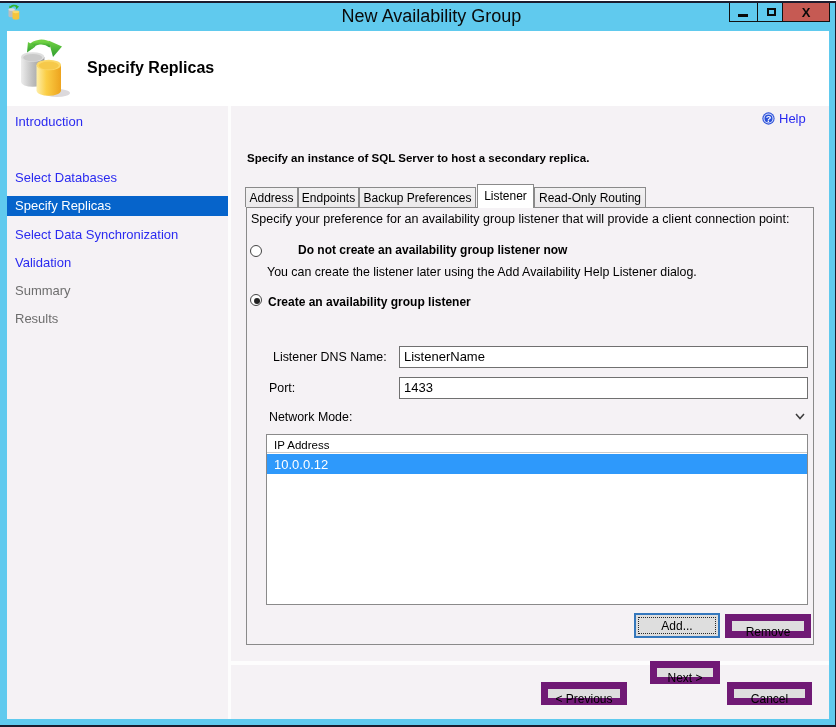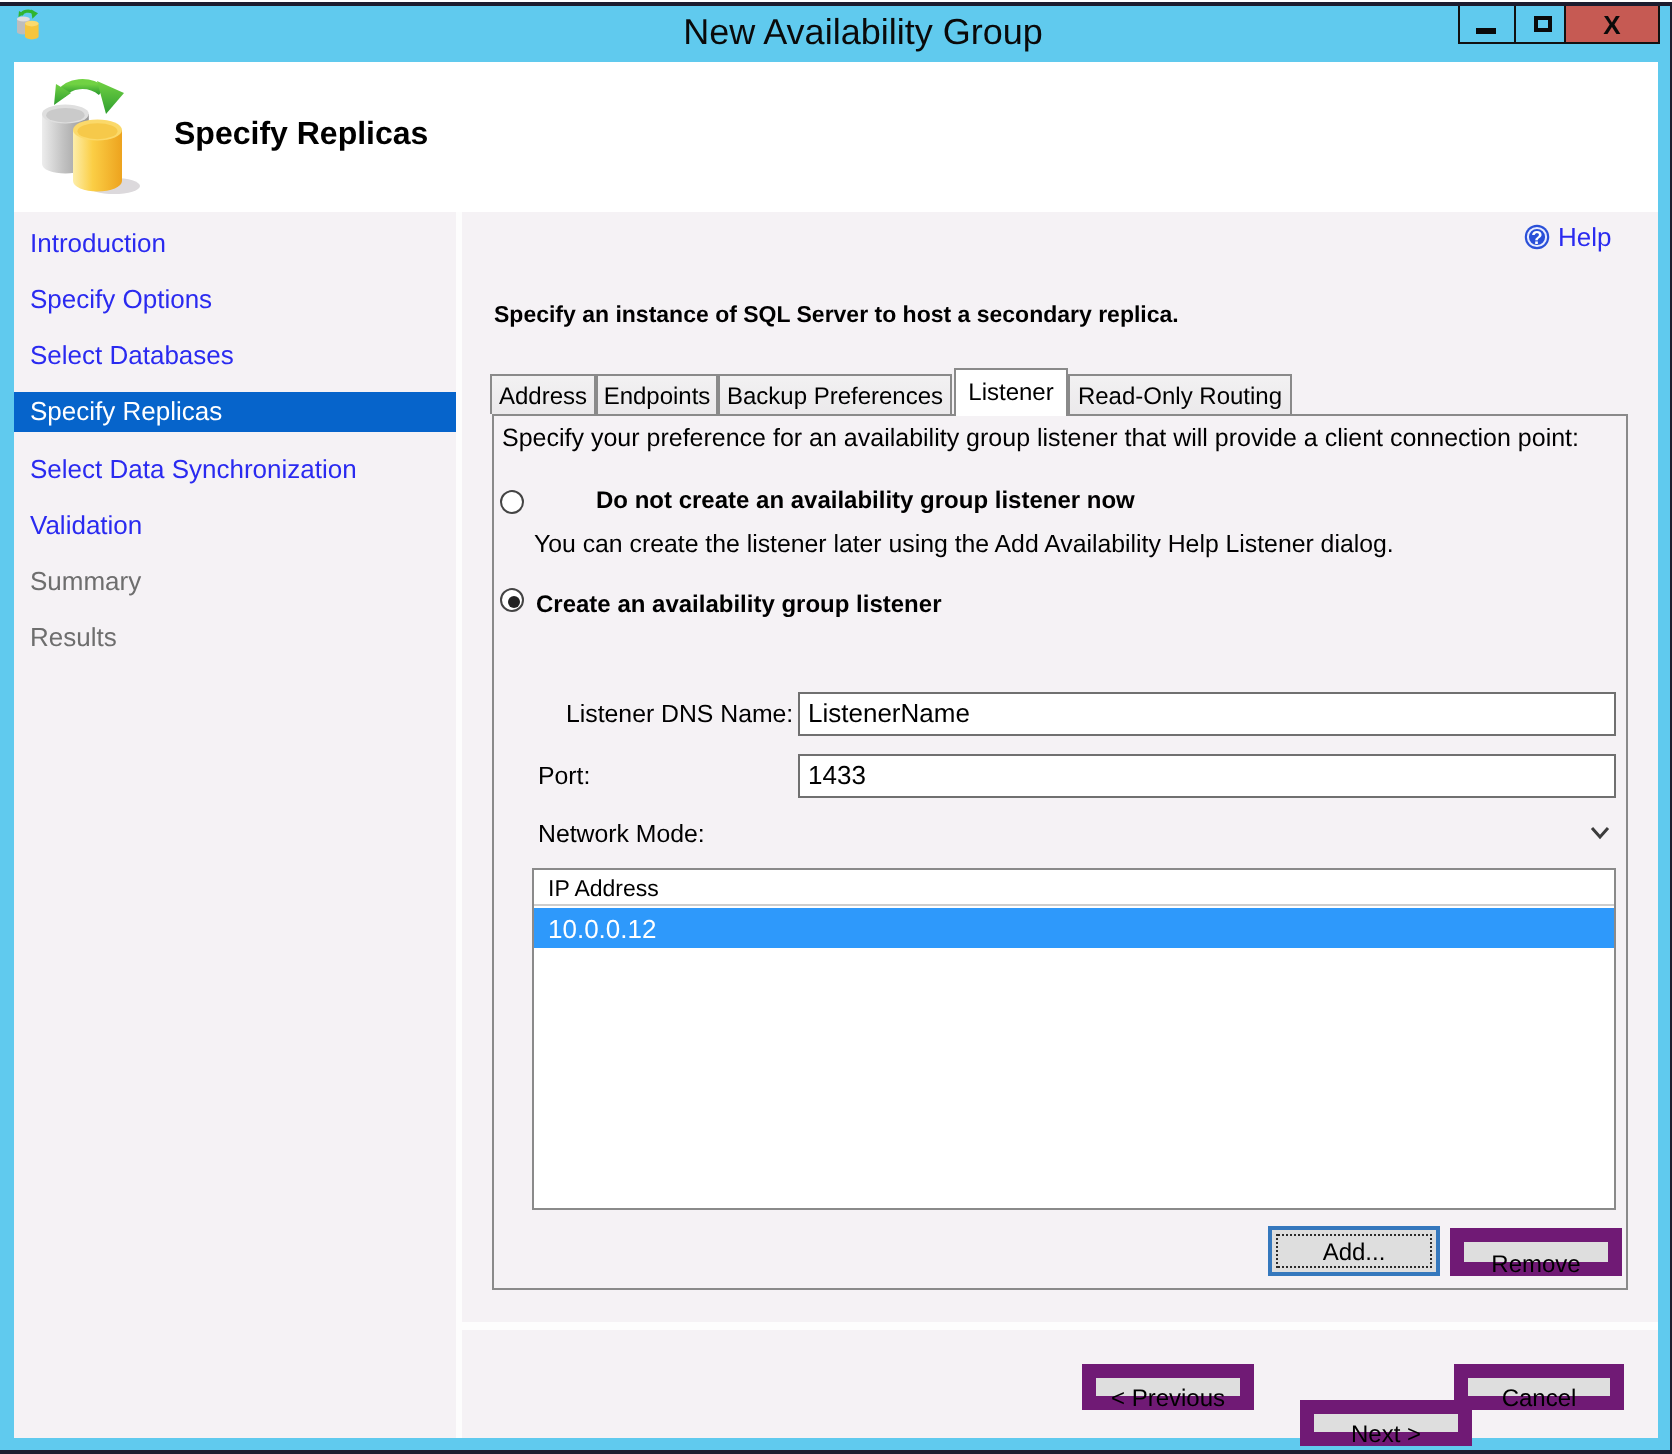--- a/index.html
+++ b/index.html
@@ -104,21 +104,20 @@
     <path d="M10.5 10 C14.5 4.5 24 3 31 8.5" stroke="url(#ag)" stroke-width="5" fill="none"></path>
     <polygon points="7,15.5 8,5 15.5,9.5" fill="url(#ag)"></polygon>
     <polygon points="28.5,3.5 42,9.5 33,20" fill="url(#ag)"></polygon>
   </svg>
   <div class="abs" id="hdrtitle">Specify Replicas</div>
 
   <div class="abs" id="vsep"></div>
   <div class="abs" id="hsep"></div>
 
   <div class="abs nav" style="top:77px;">Introduction</div>
-  <div class="abs nav" style="top:105px;">Specify Options</div>
   <div class="abs nav" style="top:133px;">Select Databases</div>
   <div class="abs" id="navsel"></div>
   <div class="abs" id="navseltext">Specify Replicas</div>
   <div class="abs nav" style="top:190px;">Select Data Synchronization</div>
   <div class="abs nav" style="top:218px;">Validation</div>
   <div class="abs nav gray" style="top:246px;">Summary</div>
   <div class="abs nav gray" style="top:274px;">Results</div>
 
   <svg class="abs" id="helpicon" viewBox="0 0 14 14">
     <circle cx="7" cy="7" r="6.6" fill="#2a50d8"></circle>
@@ -139,34 +138,34 @@
   <div class="abs" style="left:244px; top:181px; font-size:12.5px;">Specify your preference for an availability group listener that will provide a client connection point:</div>
 
   <div class="abs radio" style="left:243px; top:214px;"></div>
   <div class="abs b12" style="left:261px; top:212px;padding-left:30px;">Do not create an availability group listener now</div>
   <div class="abs" style="left:260px; top:234px; font-size:12.4px;">You can create the listener later using the Add Availability Help Listener dialog.</div>
 
   <div class="abs radio" style="left:243px; top:263px;"></div>
   <div class="abs" style="left:246.5px; top:266.5px; width:6px; height:6px; border-radius:50%; background:#222;"></div>
   <div class="abs b12" style="left:261px; top:264px;">Create an availability group listener</div>
 
-  <div class="abs label" style="left:276px; top:319px;text-align:right;">Listener DNS Name:</div>
+  <div class="abs label" style="left:266px; top:319px;text-align:right;">Listener DNS Name:</div>
   <div class="abs field" style="left:392px; top:315px; width:409px; height:22px;">ListenerName</div>
   <div class="abs label" style="left:262px; top:350px;">Port:</div>
   <div class="abs field" style="left:392px; top:346px; width:409px; height:22px;">1433</div>
   <div class="abs label" style="left:262px; top:379px;">Network Mode:</div>
   <svg class="abs" style="left:788px; top:381px;" width="10" height="9" viewBox="0 0 10 9">
     <path d="M1 2 l4 4.5 4-4.5" fill="none" stroke="#3c3c3c" stroke-width="1.5"></path>
   </svg>
 
   <div class="abs" style="left:259px; top:403px; width:542px; height:171px; background:#fff; border:1px solid #8a8a8a;"></div>
   <div class="abs" style="left:260px; top:404px; width:540px; height:18px; background:#fff; border-bottom:1px solid #cdcdcd;"></div>
   <div class="abs" style="left:267px; top:408px; font-size:11.5px;">IP Address</div>
   <div class="abs" style="left:260px; top:423px; width:540px; height:20px; background:#2e99fb;"></div>
   <div class="abs" style="left:267px; top:426px; font-size:13px; color:#fff;">10.0.0.12</div>
 
   <div class="abs btn" style="left:627px; top:582px; width:86px; height:25px; line-height:23px; border:2px solid #3578bd;">Add...<div class="abs" style="left:2px; top:2px; width:78px; height:17px; border:1px dotted #2a2a2a;"></div></div>
   <div class="abs btn" style="left:718px; top:583px; width:86px; height:24px; line-height:22px;">Remove</div>
 
   <div class="abs btn" style="left:534px; top:651px; width:86px; height:23px; line-height:21px;">&lt; Previous</div>
-  <div class="abs btn" style="left:643px; top:669px; width:86px; height:23px; line-height:21px;">Next &gt;</div>
+  <div class="abs btn" style="left:643px; top:630px; width:70px; height:23px; line-height:21px;">Next &gt;</div>
   <div class="abs btn" style="left:720px; top:651px; width:85px; height:23px; line-height:21px;">Cancel</div>
 </div>
 
 </body></html>

